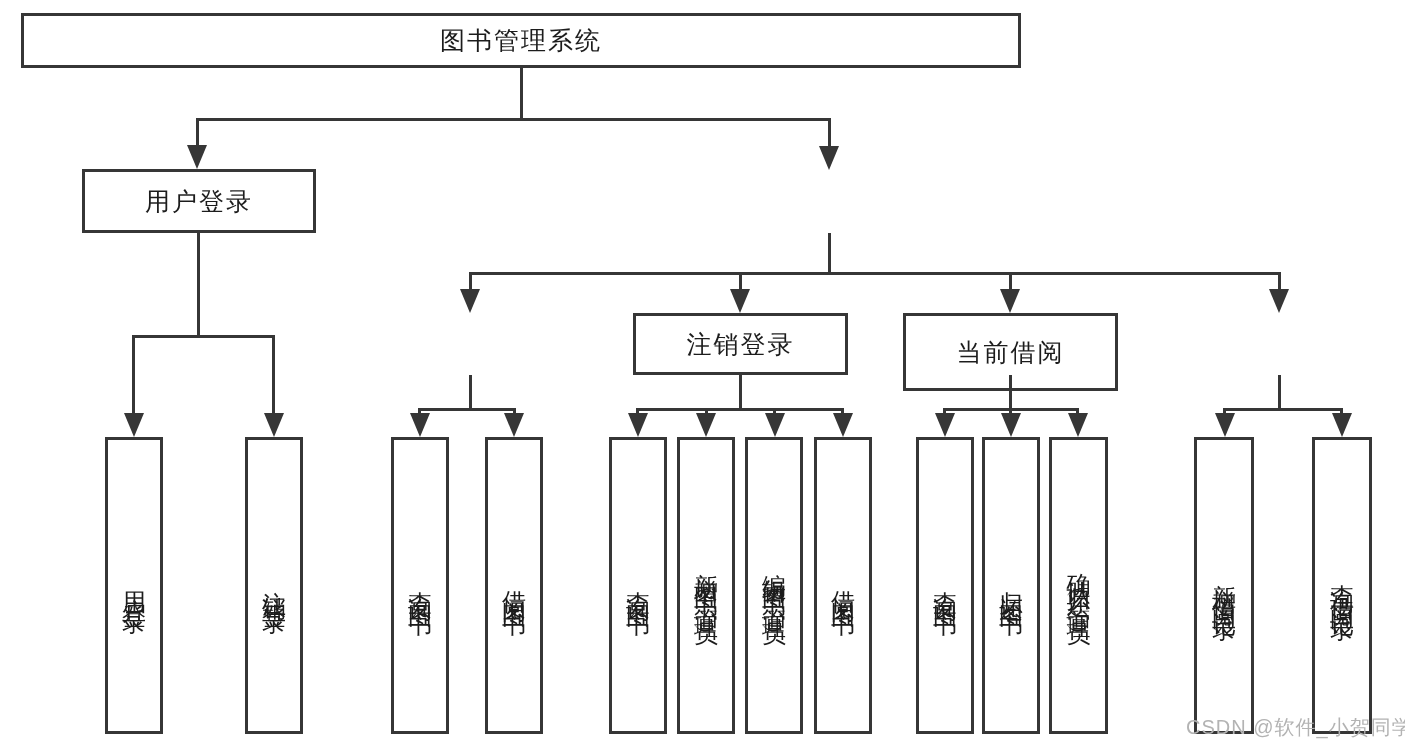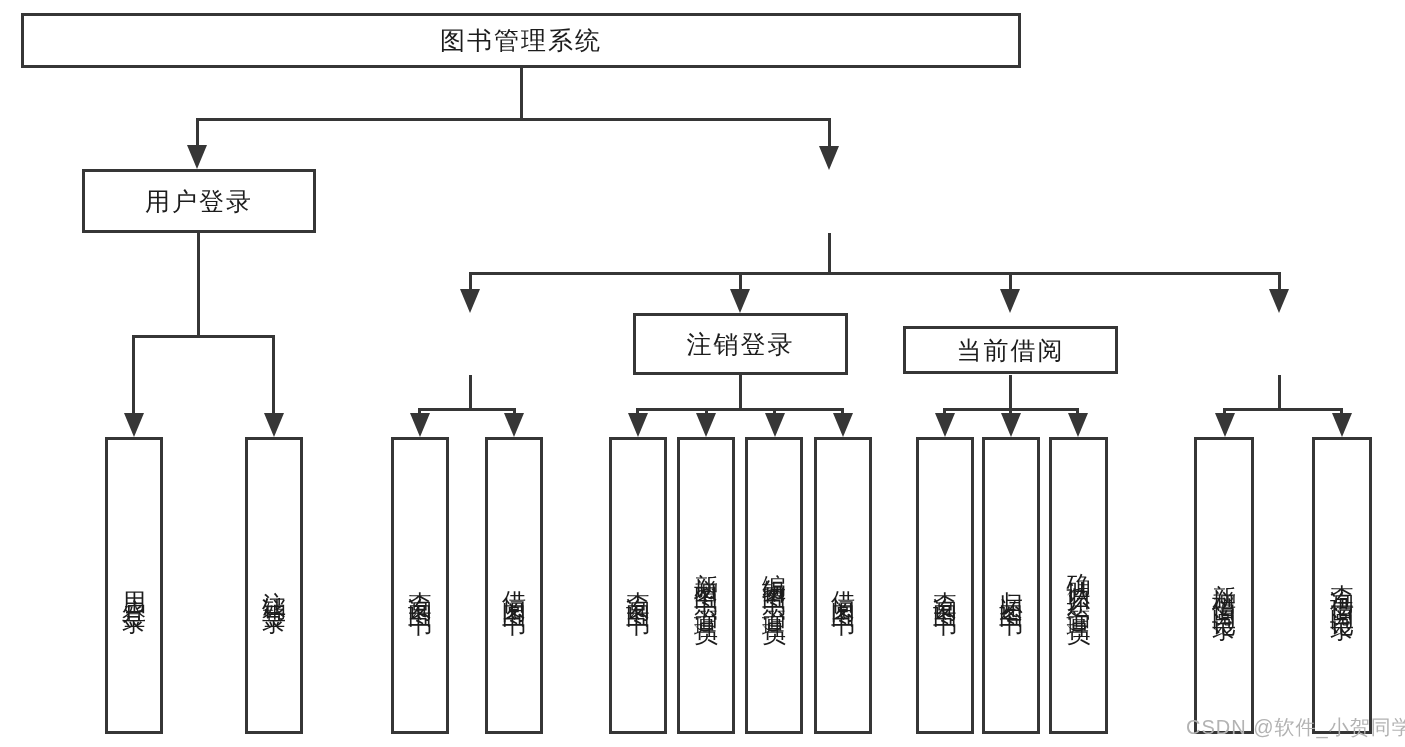--- a/index.html
+++ b/index.html
@@ -83,21 +83,21 @@
   <div class="vline" style="left:469px; top:272px; height:30px;"></div>
   <div class="arrow" style="left:460px; top:289px;"></div>
   <div class="vline" style="left:739px; top:272px; height:30px;"></div>
   <div class="arrow" style="left:730px; top:289px;"></div>
   <div class="vline" style="left:1009px; top:272px; height:30px;"></div>
   <div class="arrow" style="left:1000px; top:289px;"></div>
   <div class="vline" style="left:1278px; top:272px; height:30px;"></div>
   <div class="arrow" style="left:1269px; top:289px;"></div>
 
   <div class="node" style="left:633px; top:313px; width:215px; height:62px;">注销登录</div>
-  <div class="node" style="left:903px; top:326px; width:215px; height:48px;text-align:center;">当前借阅</div>
+  <div class="node" style="left:903px; top:313px; width:215px; height:78px;text-align:center;">当前借阅</div>
 
   <div class="vline" style="left:469px; top:375px; height:33px;"></div>
   <div class="hline" style="left:418px; top:408px; width:98px;"></div>
   <div class="vline" style="left:418px; top:408px; height:18px;"></div>
   <div class="arrow" style="left:410px; top:413px;"></div>
   <div class="vline" style="left:513px; top:408px; height:18px;"></div>
   <div class="arrow" style="left:504px; top:413px;"></div>
 
   <div class="vline" style="left:739px; top:375px; height:33px;"></div>
   <div class="hline" style="left:636px; top:408px; width:208px;"></div>

